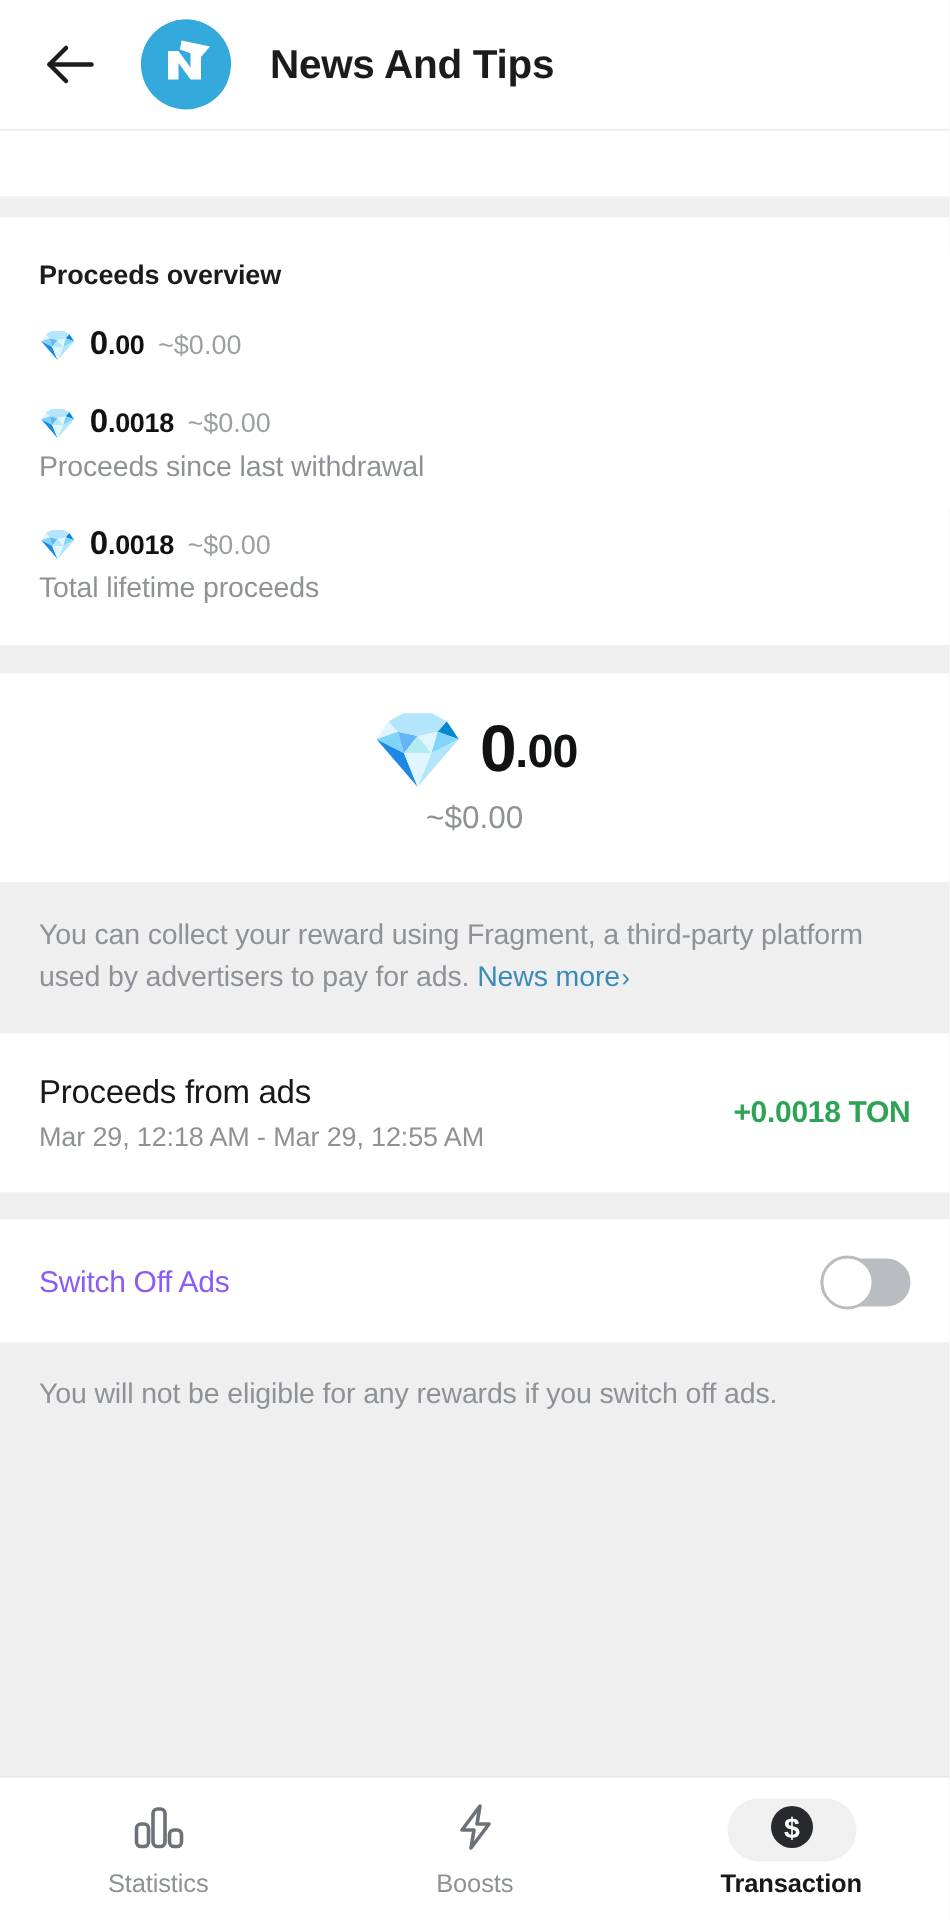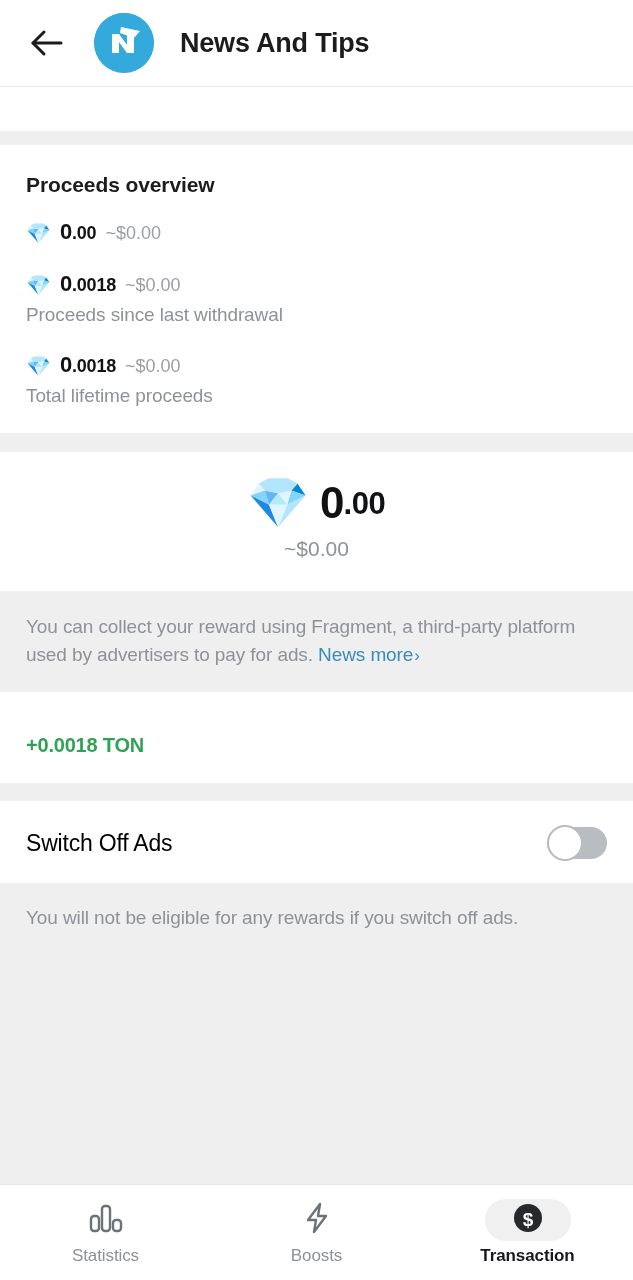--- a/index.html
+++ b/index.html
@@ -75,21 +75,21 @@
   .gap.g1 { height: 14px; }
   .gap.g2 { height: 19px; }
   .gap.g3 { height: 18px; }
 
   .panel {
     background: #ffffff;
     flex: none;
   }
 
   .section-title {
-    font-size: 21px;
+    font-size: 18px;
     font-weight: bold;
     color: #1c1c1e;
     letter-spacing: -0.1px;
   }
 
   
   .proceeds {
     padding: 28px 26px 26px 26px;
   }
   .proceeds .section-title { margin-bottom: 22px; }
@@ -222,22 +222,22 @@
   }
 
   
   .switch-panel {
     padding: 26px 26px 24px 26px;
     display: flex;
     align-items: center;
     justify-content: space-between;
   }
   .switch-label {
-    font-size: 23px;
-    color: #000000;
+    font-size: 20px;
+    color: #8b5cf6;
     letter-spacing: -0.2px;
   }
   .toggle {
     width: 60px;
     height: 32px;
     border-radius: 16px;
     background: #b9bdc2;
     position: relative;
     flex: none;
     cursor: pointer;
@@ -375,20 +375,24 @@
       <div class="balance-usd">~$0.00</div>
     </div>
   </div>
 
   <div class="info-band">
     <div class="info-text"><span>You can collect your reward using Fragment, a third-party platform used by advertisers to pay for ads. </span><span class="learn-more"><span>News more</span><span class="chev">›</span></span></div>
   </div>
 
   <div class="panel txn">
     <div class="txn-row">
+      <div class="txn-left">
+        <div class="txn-name">Proceeds from ads</div>
+        <div class="txn-date">Mar 29, 12:18 AM - Mar 29, 12:55 AM</div>
+      </div>
       <div class="txn-amount">+0.0018 TON</div>
     </div>
   </div>
 
   <div class="gap g3"></div>
 
   <div class="panel switch-panel">
     <div class="switch-label">Switch Off Ads</div>
     <div class="toggle">
       <div class="knob"></div>

